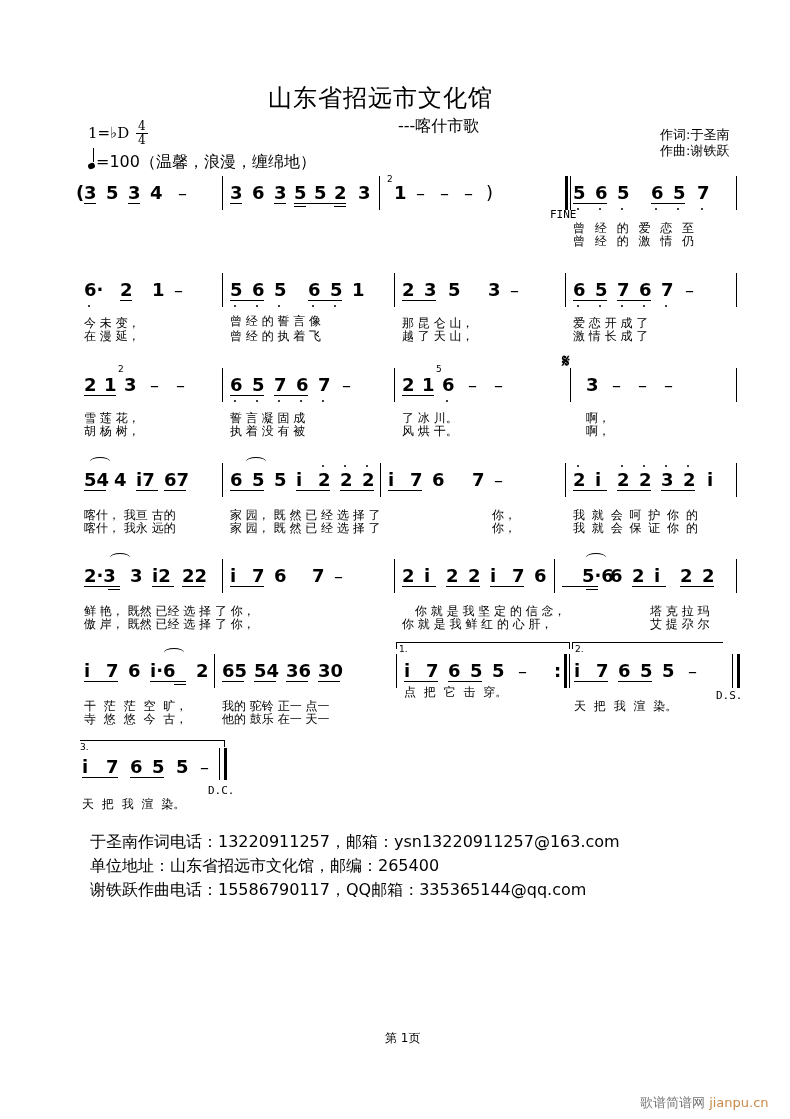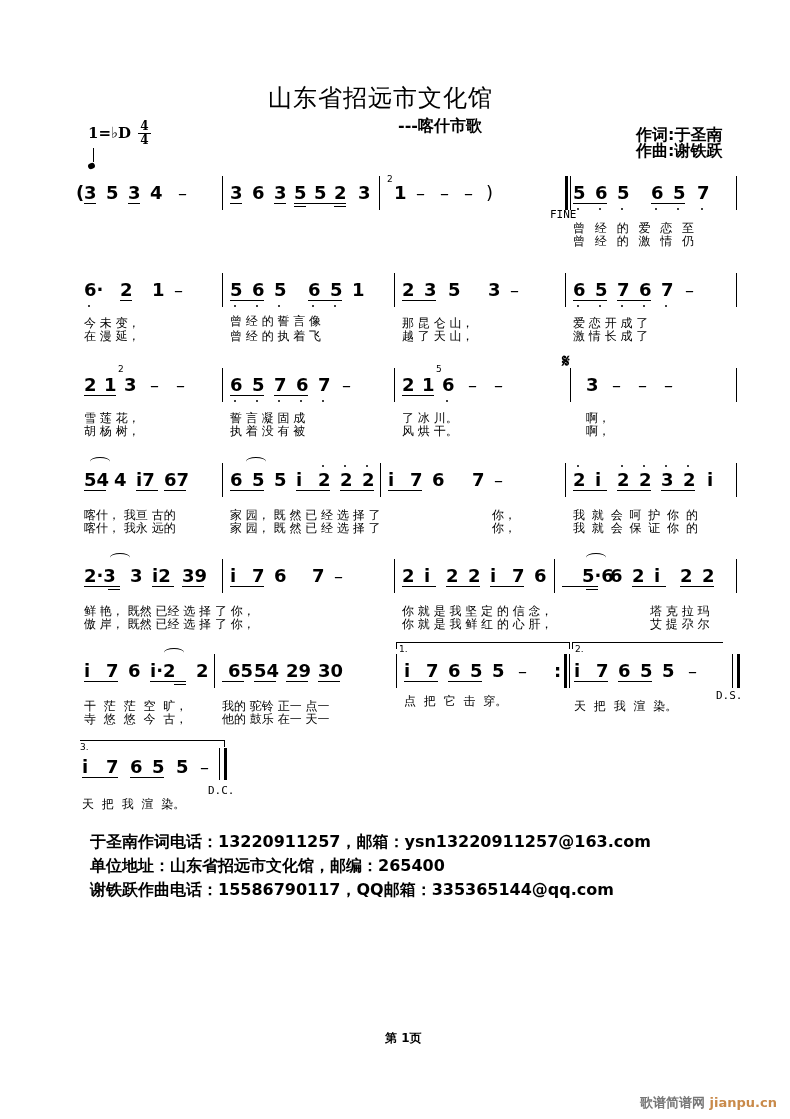--- a/index.html
+++ b/index.html
@@ -1,21 +1,21 @@
 <!DOCTYPE html>
 <html><head>
 <meta charset="utf-8">
 <style>
   html, body { margin: 0; padding: 0; background: #ffffff; }
   body { width: 790px; height: 1119px; position: relative; overflow: hidden;
          font-family: "DejaVu Sans", sans-serif; color: #000; }
-  .abs { position: absolute; white-space: nowrap; font-weight: bold; }
+  .abs { position: absolute; white-space: nowrap; }
   .title { left: 268px; top: 82px; font-size: 24px; font-family: "DejaVu Serif", serif; font-weight: normal; letter-spacing: 1px; }
   .subtitle { left: 398px; top: 116px; font-size: 16px; }
-  .credits { left: 636px; top: 127px; font-size: 16px; line-height: 16px; }
+  .credits { left: 660px; top: 127px; font-size: 13px; line-height: 16px; }
   .key { left: 88px; top: 120px; font-size: 15px; font-family: "DejaVu Serif", serif; }
   .timesig { display: inline-block; vertical-align: middle; text-align: center; font-size: 12px; line-height: 13px; margin-left: 2px; }
   .timesig .num { border-bottom: 1px solid #000; display:block; padding: 0 2px; }
   .tempo { left: 88px; top: 152px; font-size: 16px; }
   .tempo .note { display:inline-block; width: 7px; height: 6px; background:#000; border-radius: 50%; transform: rotate(-20deg); position: relative; top: 2px; }
   .tempo .stem { display:inline-block; width:1px; height: 14px; background:#000; position: relative; left: -2px; top: -5px; }
 
   .row { position: absolute; left: 76px; width: 664px; }
   .notes { position: absolute; top: 0; left: 0; height: 28px; font-size: 18px; font-weight: bold; font-family: "DejaVu Sans", sans-serif; }
   .n { position: absolute; top: 2px; }
@@ -46,21 +46,21 @@
   <div>作曲:谢铁跃</div>
 </div>
 <div class="abs key">
   <span>1=♭D</span>
   <span class="timesig">
     <span class="num">4</span>
     <span>4</span>
   </span>
 </div>
 <div class="abs tempo">
-  <span class="note"></span><span class="stem"></span>
+  <span class="note"></span><span class="stem"></span><span>=100（温馨，浪漫，缠绵地）</span>
 </div>
 
 <div class="row" style="top:180px; height:70px;">
   <div class="notes">
     <span class="n" style="left:0">(</span>
     <span class="n" style="left:8px">3</span>
       <span class="u1" style="left:8px;top:23px;width:12px"></span>
     <span class="n" style="left:30px">5</span>
     <span class="n" style="left:52px">3</span>
       <span class="u1" style="left:52px;top:23px;width:12px"></span>
@@ -275,21 +275,21 @@
 
 <div class="row" style="top:563px; height:70px;">
   <div class="notes">
     <span class="slur" style="left:34px;top:-10px;width:20px"></span>
     <span class="n" style="left:8px">2·3</span>
       <span class="u1" style="left:8px;top:23px;width:36px"></span>
       <span class="u1" style="left:32px;top:26px;width:12px"></span>
     <span class="n" style="left:54px">3</span>
     <span class="n" style="left:76px">i2</span>
       <span class="u1" style="left:76px;top:23px;width:22px"></span>
-    <span class="n" style="left:106px">39</span>
+    <span class="n" style="left:106px">22</span>
       <span class="u1" style="left:106px;top:23px;width:22px"></span>
     <div class="bar" style="left:146px"></div>
     <span class="n" style="left:154px">i</span>
       <span class="n" style="left:176px">7</span>
       <span class="u1" style="left:154px;top:23px;width:34px"></span>
     <span class="n" style="left:198px">6</span>
     <span class="n" style="left:236px">7</span>
     <span class="n" style="left:258px;font-weight:normal">–</span>
     <div class="bar" style="left:318px"></div>
     <span class="n" style="left:326px">2</span>
@@ -310,48 +310,48 @@
     <span class="n" style="left:534px">6</span>
     <span class="n" style="left:556px">2</span>
       <span class="n" style="left:578px">i</span>
       <span class="u1" style="left:556px;top:23px;width:34px"></span>
     <span class="n" style="left:604px">2</span>
       <span class="n" style="left:626px">2</span>
       <span class="u1" style="left:604px;top:23px;width:34px"></span>
     <div class="bar" style="left:660px"></div>
   </div>
   <span class="lyric" style="left:8px;top:40px">鲜  艳，  既然  已经  选  择  了   你，</span>
-  <span class="lyric" style="left:326px;top:40px">你 就 是 我 坚 定 的 信  念，</span>
+  <span class="lyric" style="left:339px;top:40px">你 就 是 我 坚 定 的 信  念，</span>
   <span class="lyric" style="left:574px;top:40px">塔 克 拉 玛</span>
   <span class="lyric" style="left:8px;top:53px">傲  岸，  既然  已经  选  择  了   你，</span>
   <span class="lyric" style="left:326px;top:53px">你 就 是 我 鲜 红 的 心  肝，</span>
   <span class="lyric" style="left:574px;top:53px">艾 提 尕 尔</span>
 </div>
 
 <div class="row" style="top:658px; height:70px;">
   <div class="bracket bl br" style="left:320px;top:-16px;width:172px"></div>
   <span class="small" style="left:323px;top:-14px">1.</span>
   <div class="bracket bl" style="left:496px;top:-16px;width:150px"></div>
   <span class="small" style="left:499px;top:-14px">2.</span>
   <div class="notes">
     <span class="n" style="left:8px">i</span>
       <span class="n" style="left:30px">7</span>
       <span class="u1" style="left:8px;top:23px;width:34px"></span>
     <span class="n" style="left:52px">6</span>
     <span class="slur" style="left:88px;top:-10px;width:20px"></span>
-    <span class="n" style="left:74px">i·2</span>
+    <span class="n" style="left:74px">i·6</span>
       <span class="u1" style="left:74px;top:23px;width:36px"></span>
       <span class="u1" style="left:98px;top:26px;width:12px"></span>
     <span class="n" style="left:120px">2</span>
     <div class="bar" style="left:138px"></div>
-    <span class="n" style="left:152px">65</span>
+    <span class="n" style="left:146px">65</span>
       <span class="u1" style="left:146px;top:23px;width:22px"></span>
     <span class="n" style="left:178px">54</span>
       <span class="u1" style="left:178px;top:23px;width:22px"></span>
-    <span class="n" style="left:210px">29</span>
+    <span class="n" style="left:210px">36</span>
       <span class="u1" style="left:210px;top:23px;width:22px"></span>
     <span class="n" style="left:242px">30</span>
       <span class="u1" style="left:242px;top:23px;width:22px"></span>
     <div class="bar" style="left:320px"></div>
     <span class="n" style="left:328px">i</span>
       <span class="n" style="left:350px">7</span>
       <span class="u1" style="left:328px;top:23px;width:34px"></span>
     <span class="n" style="left:372px">6</span>
       <span class="n" style="left:394px">5</span>
       <span class="u1" style="left:372px;top:23px;width:34px"></span>
@@ -365,21 +365,21 @@
     <span class="n" style="left:542px">6</span>
       <span class="n" style="left:564px">5</span>
       <span class="u1" style="left:542px;top:23px;width:34px"></span>
     <span class="n" style="left:586px">5</span>
     <span class="n" style="left:612px;font-weight:normal">–</span>
     <div class="dbar" style="left:656px"></div>
   </div>
   <span class="mark" style="left:640px;top:31px">D.S.</span>
   <span class="lyric" style="left:8px;top:40px;word-spacing:4px">干 茫 茫 空 旷，</span>
   <span class="lyric" style="left:146px;top:40px">我的 驼铃  正一 点一</span>
-  <span class="lyric" style="left:328px;top:35px;word-spacing:4px">点 把 它 击 穿。</span>
+  <span class="lyric" style="left:328px;top:26px;word-spacing:4px">点 把 它 击 穿。</span>
   <span class="lyric" style="left:498px;top:40px;word-spacing:4px">天 把 我 渲 染。</span>
   <span class="lyric" style="left:8px;top:53px;word-spacing:4px">寺 悠 悠 今 古，</span>
   <span class="lyric" style="left:146px;top:53px">他的 鼓乐  在一 天一</span>
 </div>
 
 <div class="row" style="top:754px; height:60px;">
   <div class="bracket br" style="left:4px;top:-14px;width:144px"></div>
   <span class="small" style="left:4px;top:-12px">3.</span>
   <div class="notes">
     <span class="n" style="left:6px">i</span>

